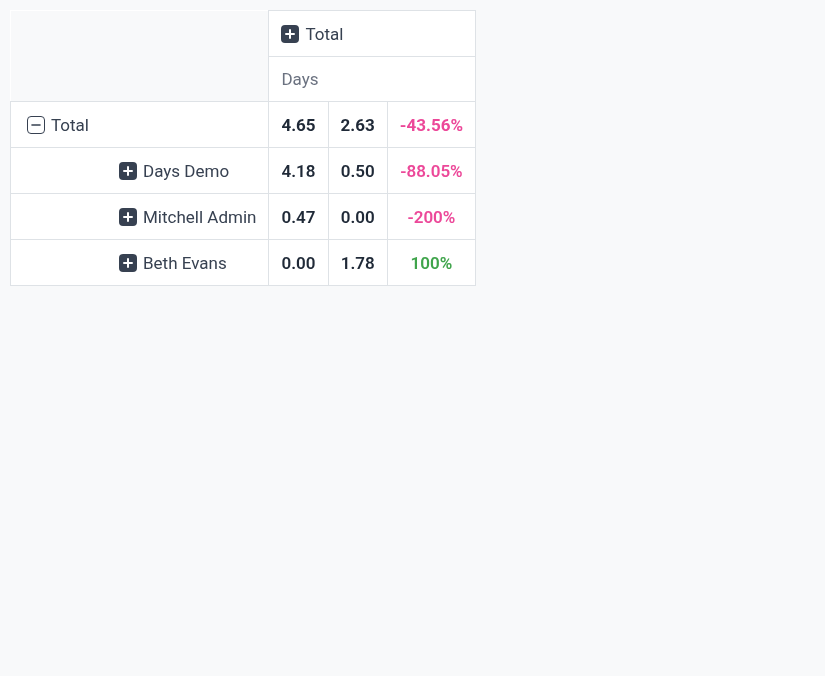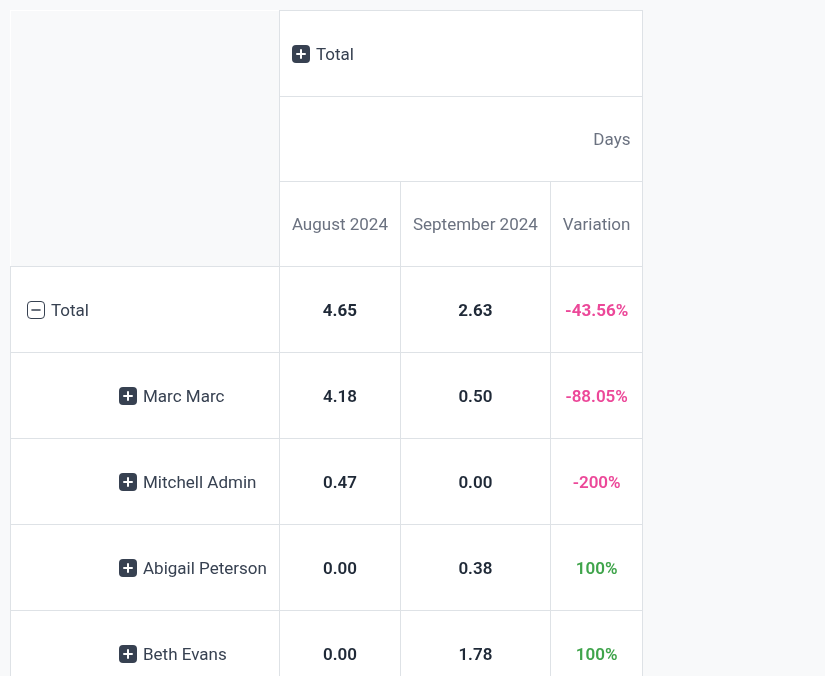--- a/index.html
+++ b/index.html
@@ -1,19 +1,19 @@
 <!DOCTYPE html>
 <html><head>
 <meta charset="utf-8">
 <style>
   html,body{margin:0;padding:0;background:#f8f9fa;font-family:-apple-system,BlinkMacSystemFont,"Segoe UI",Roboto,Helvetica,Arial,sans-serif;font-size:17px;color:#374151}
   .wrap{padding:10px}
   table{border-collapse:collapse;background:#fff}
-  th,td{border:1px solid #dee2e6;padding:32px 12px;white-space:nowrap}
-  thead th{font-weight:400;color:#6b7280;text-align:right;background:#fff}
+  th,td{border:1px solid #dee2e6;padding:12px 12px;white-space:nowrap}
+  thead th{font-weight:400;color:#6b7280;text-align:left;background:#fff}
   thead th.group-col{text-align:left;font-weight:400;color:#374151}
   thead th.stub{border:none;background:#f8f9fa}
   tbody th{font-weight:400;text-align:left;background:#fff;color:#374151}
   tbody td{text-align:center;color:#1f2937;font-weight:600}
   tbody tr.total-row td{font-weight:700}
   tbody tr.total-row th{font-weight:400}
   .var-neg{color:#ec4899;font-weight:600}
   .var-pos{color:#3fa44b;font-weight:600}
   .ico{display:inline-flex;align-items:center;justify-content:center;width:18px;height:18px;border-radius:4px;background:#374151;color:#fff;font-size:13px;line-height:1;font-weight:700;margin-right:6px;vertical-align:-2px}
   .ico.outline{background:transparent;color:#374151;border:1.5px solid #374151;font-weight:400;font-size:15px;width:16px;height:16px}
@@ -39,26 +39,20 @@
                 </svg>
           </span>
           <span>Total</span>
         </span>
       </th>
     </tr>
     <tr>
       <th class="stub"></th>
       <th colspan="3">Days</th>
     </tr>
-    <tr>
-      <th class="stub"></th>
-      <th>August 2024</th>
-      <th>September 2024</th>
-      <th>Variation</th>
-    </tr>
   </thead>
   <tbody id="tb">
         <tr class="total-row">
           <th><span class="rowlabel lvl0">
               <span class="ico outline">
                 <svg width="10" height="10" viewBox="0 0 10 10">
                   <path d="M1 5h8" stroke="#374151" stroke-width="1.6" stroke-linecap="round"></path>
                 </svg>
               </span>
               <span>Total</span>
@@ -67,21 +61,21 @@
           <td>2.63</td>
           <td class="var-neg">-43.56%</td>
         </tr>
         <tr>
           <th><span class="rowlabel lvl2">
               <span class="ico">
                 <svg width="10" height="10" viewBox="0 0 10 10">
                   <path d="M5 1v8M1 5h8" stroke="#fff" stroke-width="2" stroke-linecap="round"></path>
                 </svg>
               </span>
-              <span>Marc Marc</span>
+              <span>Days Demo</span>
             </span></th>
           <td>4.18</td>
           <td>0.50</td>
           <td class="var-neg">-88.05%</td>
         </tr>
         <tr>
           <th><span class="rowlabel lvl2">
               <span class="ico">
                 <svg width="10" height="10" viewBox="0 0 10 10">
                   <path d="M5 1v8M1 5h8" stroke="#fff" stroke-width="2" stroke-linecap="round"></path>
@@ -93,33 +87,20 @@
           <td>0.00</td>
           <td class="var-neg">-200%</td>
         </tr>
         <tr>
           <th><span class="rowlabel lvl2">
               <span class="ico">
                 <svg width="10" height="10" viewBox="0 0 10 10">
                   <path d="M5 1v8M1 5h8" stroke="#fff" stroke-width="2" stroke-linecap="round"></path>
                 </svg>
               </span>
-              <span>Abigail Peterson</span>
-            </span></th>
-          <td>0.00</td>
-          <td>0.38</td>
-          <td class="var-pos">100%</td>
-        </tr>
-        <tr>
-          <th><span class="rowlabel lvl2">
-              <span class="ico">
-                <svg width="10" height="10" viewBox="0 0 10 10">
-                  <path d="M5 1v8M1 5h8" stroke="#fff" stroke-width="2" stroke-linecap="round"></path>
-                </svg>
-              </span>
               <span>Beth Evans</span>
             </span></th>
           <td>0.00</td>
           <td>1.78</td>
           <td class="var-pos">100%</td>
         </tr>
       </tbody>
 </table>
 
 </div>

